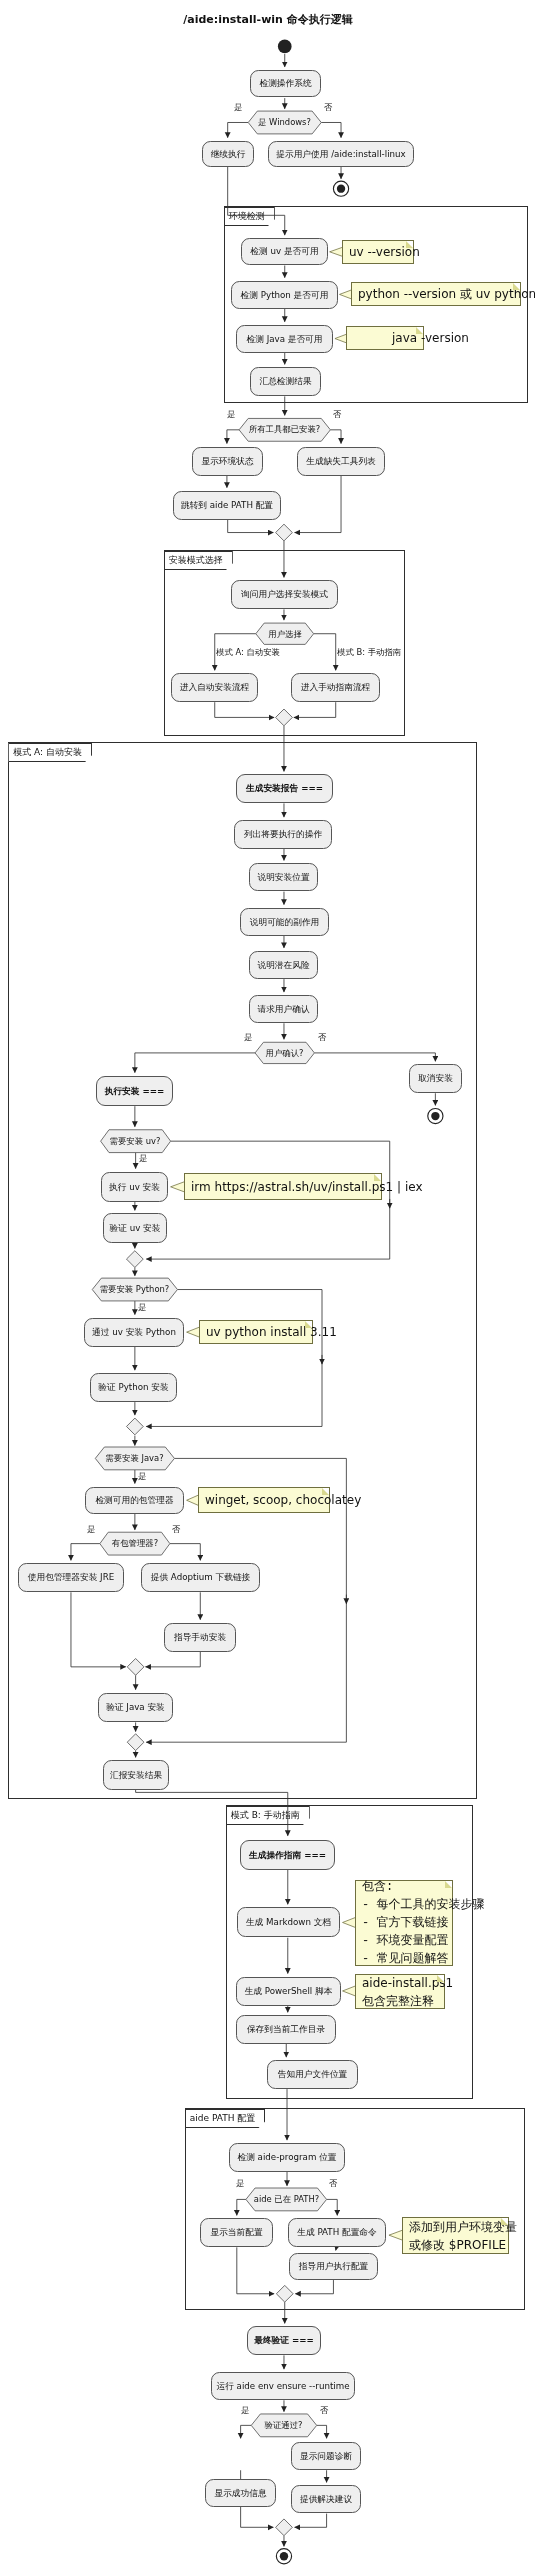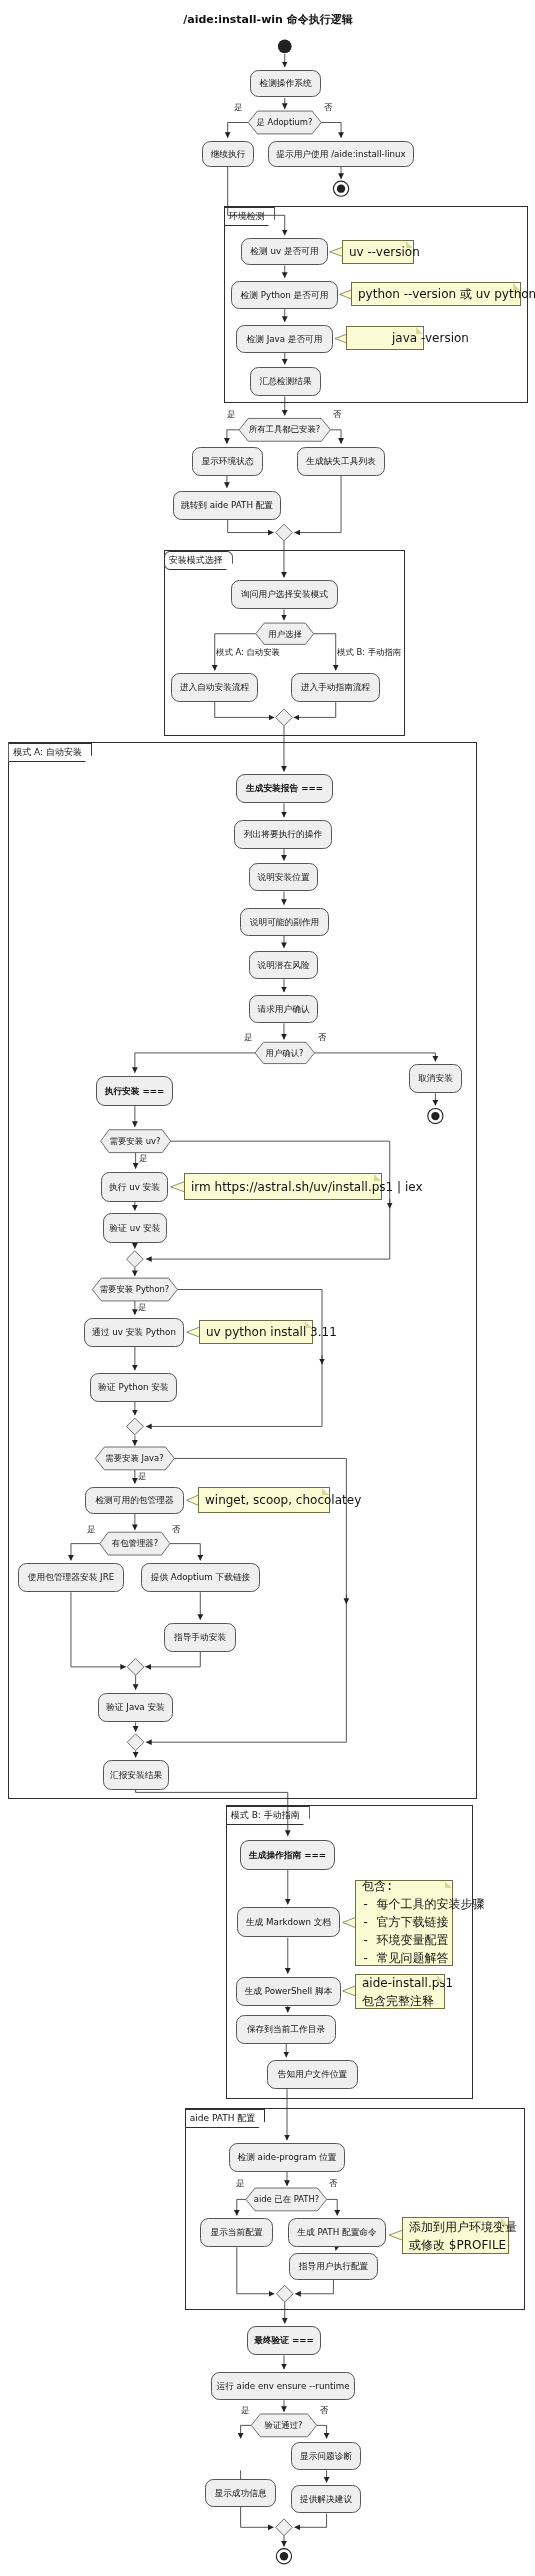--- a/index.html
+++ b/index.html
@@ -29,21 +29,21 @@
 <body>
 
 <div id="canvas">
 
   <div class="title">/aide:install-win 命令执行逻辑</div>
 
   <div class="partition" style="left:224px;top:206px;width:304px;height:197px;"></div>
   <div class="ptab" style="left:224px;top:207px;">环境检测</div>
 
   <div class="partition" style="left:164px;top:550px;width:241px;height:186px;"></div>
-  <div class="ptab" style="left:164px;top:551px;border-radius:6px;">安装模式选择</div>
+  <div class="ptab" style="left:164px;top:551px;">安装模式选择</div>
 
   <div class="partition" style="left:8.4px;top:742px;width:469px;height:1057px;"></div>
   <div class="ptab" style="left:8.4px;top:743px;">模式 A: 自动安装</div>
 
   <div class="partition" style="left:226px;top:1805px;width:247px;height:294px;"></div>
   <div class="ptab" style="left:226px;top:1806px;">模式 B: 手动指南</div>
 
   <div class="partition" style="left:185px;top:2108px;width:340px;height:202px;"></div>
   <div class="ptab" style="left:185px;top:2109px;">aide PATH 配置</div>
 
@@ -223,21 +223,21 @@
   <div class="box" style="left:229px;top:2143px;width:116px;height:29px;">检测 aide-program 位置</div>
   <div class="box" style="left:200px;top:2218px;width:73px;height:29px;">显示当前配置</div>
   <div class="box" style="left:288px;top:2218px;width:98px;height:29px;">生成 PATH 配置命令</div>
   <div class="box" style="left:289px;top:2253px;width:89px;height:27px;">指导用户执行配置</div>
   <div class="box bold" style="left:247px;top:2326px;width:74px;height:29px;">最终验证 ===</div>
   <div class="box" style="left:211px;top:2372px;width:144px;height:28px;">运行 aide env ensure --runtime</div>
   <div class="box" style="left:205px;top:2442px;width:71px;height:28px;margin-top:37px;">显示成功信息</div>
   <div class="box" style="left:291px;top:2442px;width:70px;height:28px;">显示问题诊断</div>
   <div class="box" style="left:291px;top:2485px;width:70px;height:28px;">提供解决建议</div>
 
-  <div class="dtext" style="left:248px;top:112px;width:73px;height:21px;">是 Adoptium?</div>
+  <div class="dtext" style="left:248px;top:112px;width:73px;height:21px;">是 Windows?</div>
   <div class="dtext" style="left:239px;top:419px;width:91px;height:21px;">所有工具都已安装?</div>
   <div class="dtext" style="left:256px;top:624px;width:58px;height:20px;">用户选择</div>
   <div class="dtext" style="left:255px;top:1043px;width:59px;height:20px;">用户确认?</div>
   <div class="dtext" style="left:100px;top:1131px;width:70px;height:21px;">需要安装 uv?</div>
   <div class="dtext" style="left:92px;top:1279px;width:85px;height:21px;">需要安装 Python?</div>
   <div class="dtext" style="left:95px;top:1448px;width:79px;height:21px;">需要安装 Java?</div>
   <div class="dtext" style="left:100px;top:1533px;width:70px;height:21px;">有包管理器?</div>
   <div class="dtext" style="left:246px;top:2189px;width:81px;height:21px;">aide 已在 PATH?</div>
   <div class="dtext" style="left:251px;top:2415px;width:65px;height:21px;">验证通过?</div>
 

